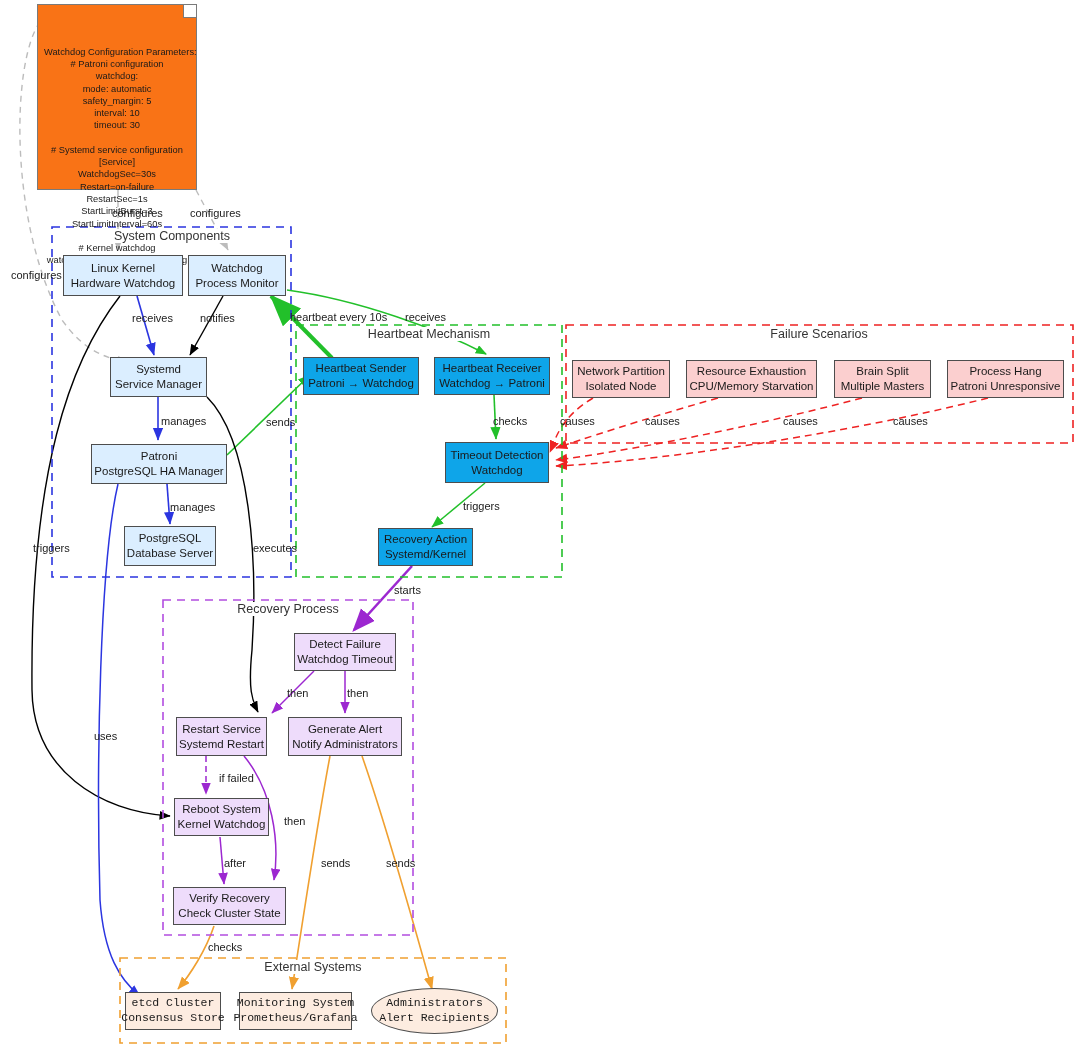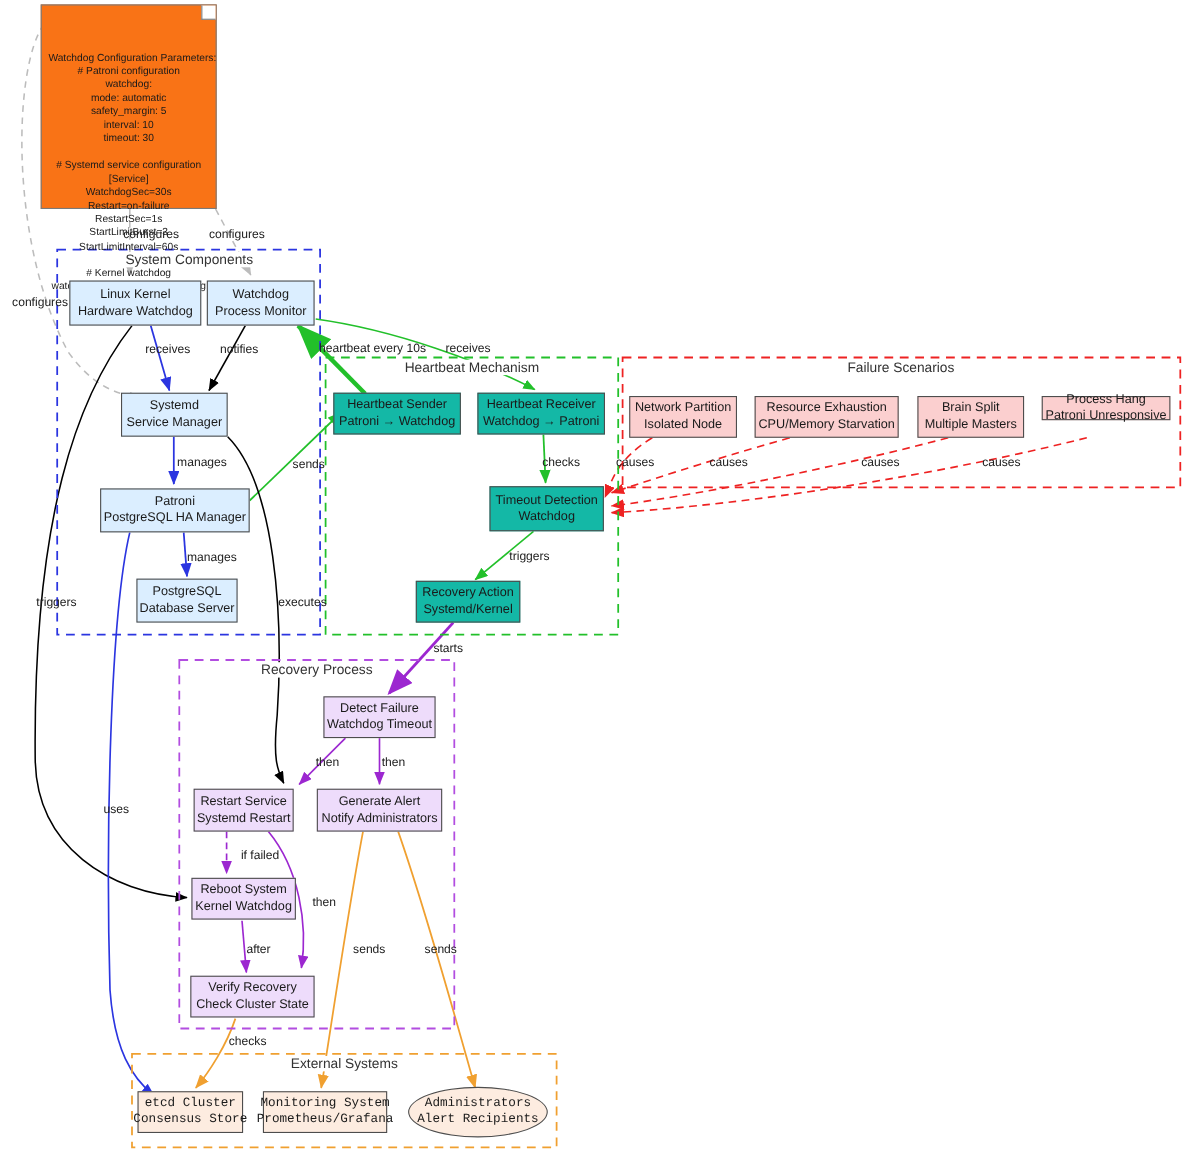--- a/index.html
+++ b/index.html
@@ -4,21 +4,21 @@
 <style>
   html,body{margin:0;padding:0;background:#ffffff;}
   #stage{position:relative;width:1080px;height:1050px;background:#fff;
          font-family:"Liberation Sans","DejaVu Sans",sans-serif;overflow:hidden;}
   #edges{position:absolute;left:0;top:0;width:1080px;height:1050px;pointer-events:none;}
   .node{position:absolute;box-sizing:border-box;border:1.4px solid #4d4d4d;
         display:flex;flex-direction:column;align-items:center;justify-content:center;
         text-align:center;font-size:11.5px;color:#1a1a1a;line-height:1.28;}
   .node span{display:block;white-space:nowrap;}
   .n-blue{background:#dbeeff;}
-  .n-green{background:#14b8a6;}
+  .n-green{background:#0ea5e9;}
   .n-red{background:#fbcfcf;}
   .n-purple{background:#eedcfb;}
   .n-peach{background:#fdece0;font-family:Liberation Mono, monospace;}
   .ellipse{border-radius:50%;}
   .note{position:absolute;box-sizing:border-box;background:#f97316;border:1.2px solid #7a7a7a;
         font-size:9.3px;color:#1a1a1a;line-height:1.32;text-align:center;padding:4px 6px 4px 6px;
         white-space:pre;}
   .note-fold{position:absolute;width:12px;height:12px;background:#fff;border-left:1.2px solid #7a7a7a;
         border-bottom:1.2px solid #7a7a7a;right:0;top:0;}
   .cl-label{position:absolute;font-size:12.5px;color:#333;background:#fff;padding:0 5px;
@@ -191,21 +191,21 @@
     <span>Isolated Node</span>
   </div>
   <div class="node n-red" style="left:686px;top:360px;width:131px;height:38px;">
     <span>Resource Exhaustion</span>
     <span>CPU/Memory Starvation</span>
   </div>
   <div class="node n-red" style="left:834px;top:360px;width:97px;height:38px;">
     <span>Brain Split</span>
     <span>Multiple Masters</span>
   </div>
-  <div class="node n-red" style="left:947px;top:360px;width:117px;height:22px;">
+  <div class="node n-red" style="left:947px;top:360px;width:117px;height:38px;">
     <span>Process Hang</span>
     <span>Patroni Unresponsive</span>
   </div>
 
   <div class="node n-purple" style="left:294px;top:633px;width:102px;height:38px;">
     <span>Detect Failure</span>
     <span>Watchdog Timeout</span>
   </div>
   <div class="node n-purple" style="left:176px;top:717px;width:91px;height:39px;">
     <span>Restart Service</span>

